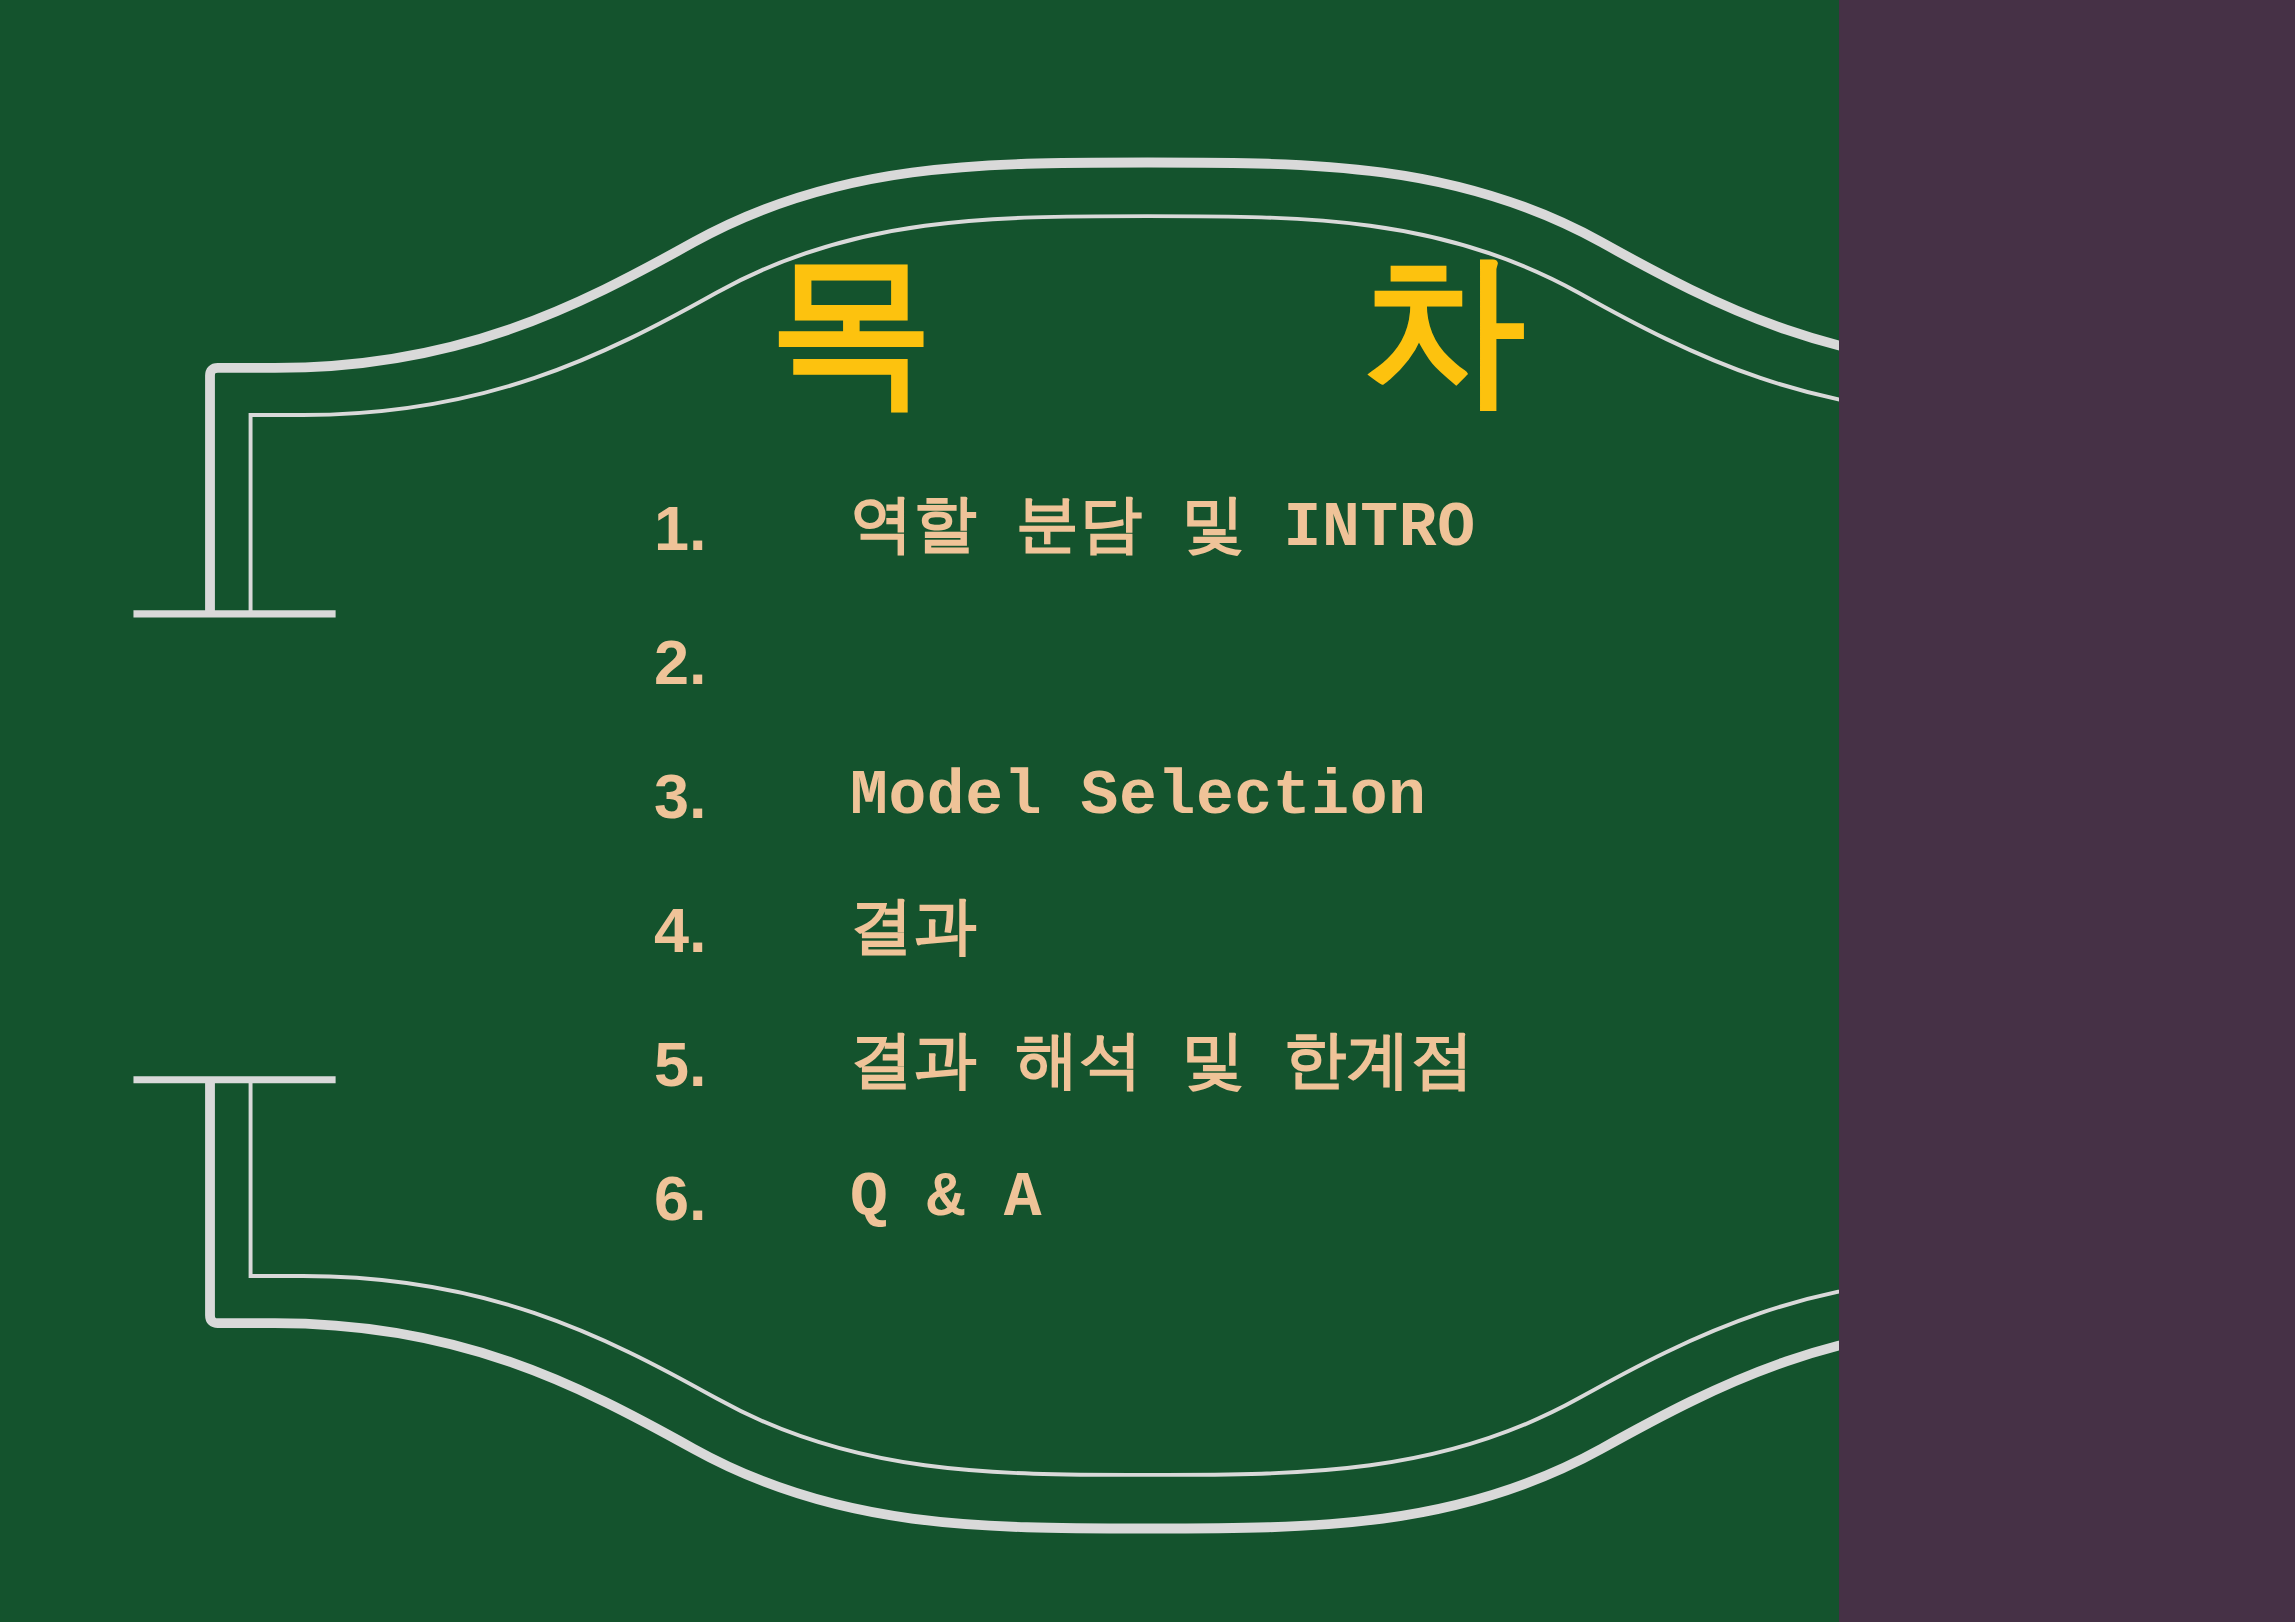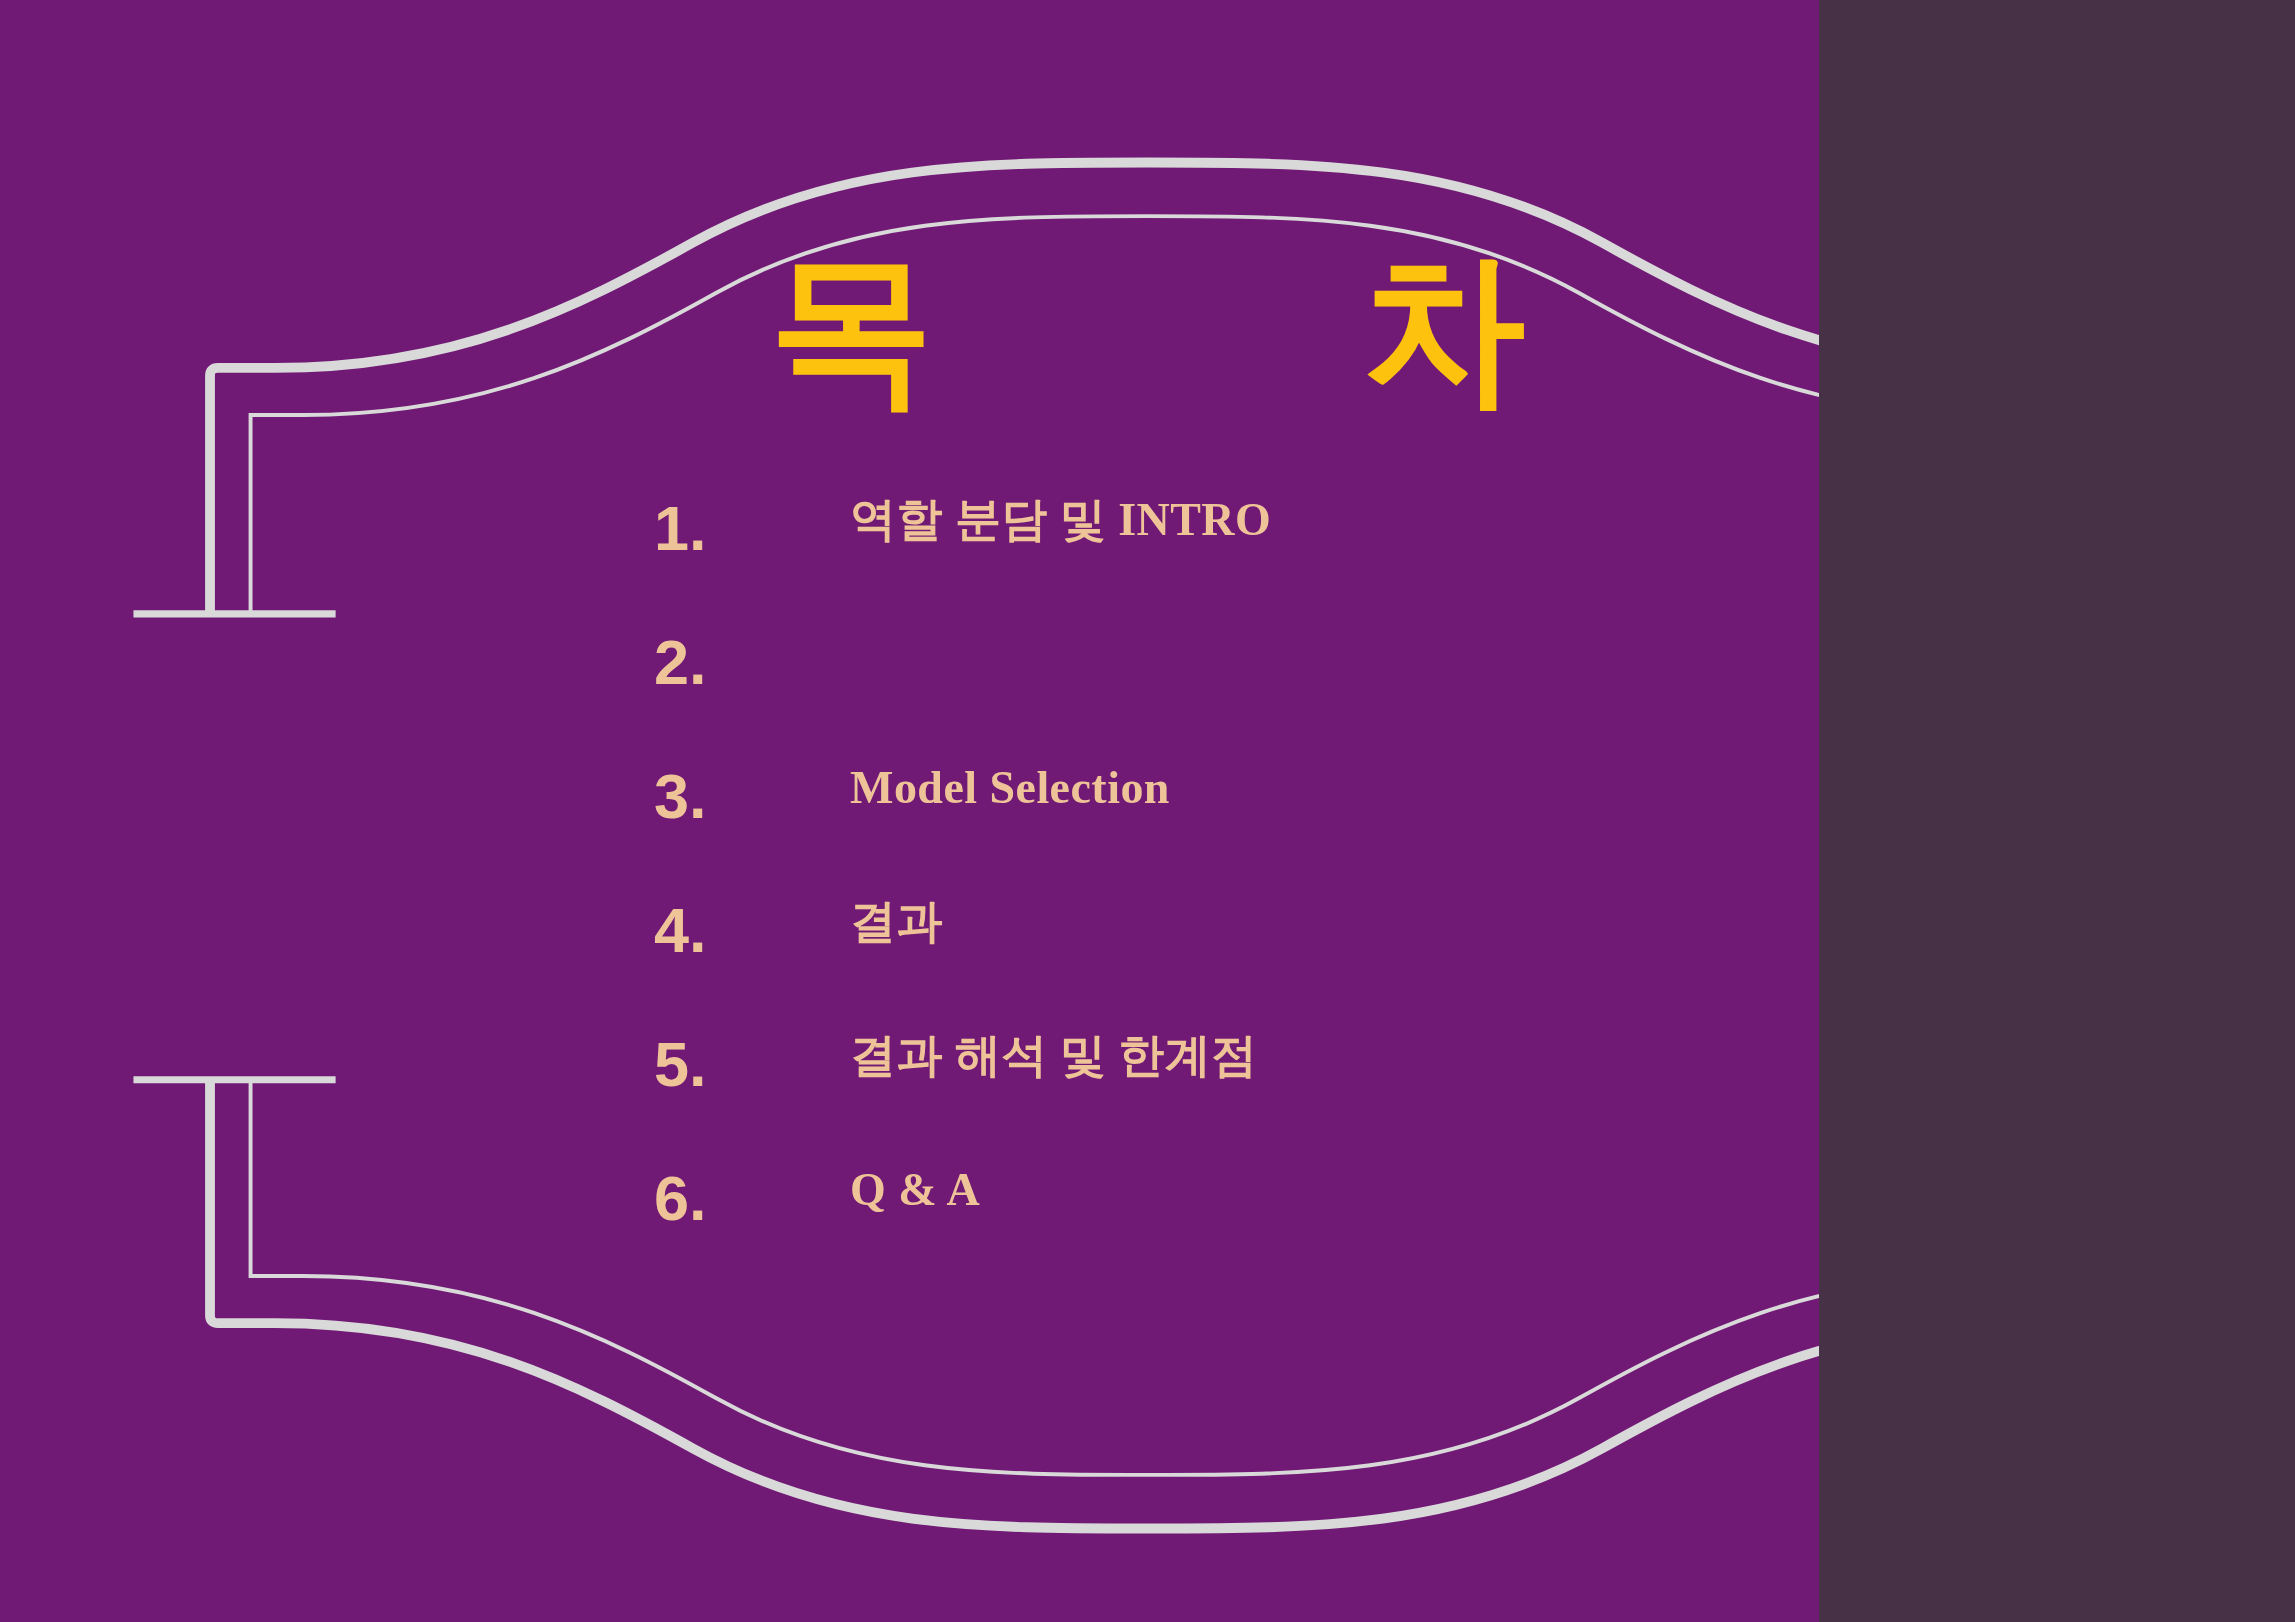--- a/index.html
+++ b/index.html
@@ -9,21 +9,22 @@
     background: #463146;
   }
   body {
     font-family: "Liberation Sans", sans-serif;
   }
   #slide {
     position: relative;
     width: 1819px;
     height: 1623px;
     overflow: hidden;
-    background: #701a75;
+    background: #14532d;
+    padding-left: 20px;
   }
   #frame-svg {
     position: absolute;
     left: 0;
     top: 0;
     width: 2295px;
     height: 1623px;
     pointer-events: none;
   }
   #content {
@@ -64,26 +65,26 @@
     width: 196px;
     flex: 0 0 196px;
     color: #EFC398;
     font-size: 63px;
     font-weight: bold;
     line-height: 1.0;
     font-family: "Liberation Sans", sans-serif;
   }
   .toc-label {
     color: #EFC398;
-    font-size: 46px;
+    font-size: 63px;
     font-weight: bold;
     line-height: 1.0;
     letter-spacing: 0.01em;
     white-space: nowrap;
-    font-family: Liberation Serif, serif;
+    font-family: Liberation Mono, monospace;
   }
 </style>
 </head>
 <body>
 
 <div id="slide">
 
   <svg id="frame-svg" viewBox="0 0 3508 2480" xmlns="http://www.w3.org/2000/svg">
     <g fill="none" stroke="#D9D9D9" stroke-linecap="butt" stroke-linejoin="miter">
 

